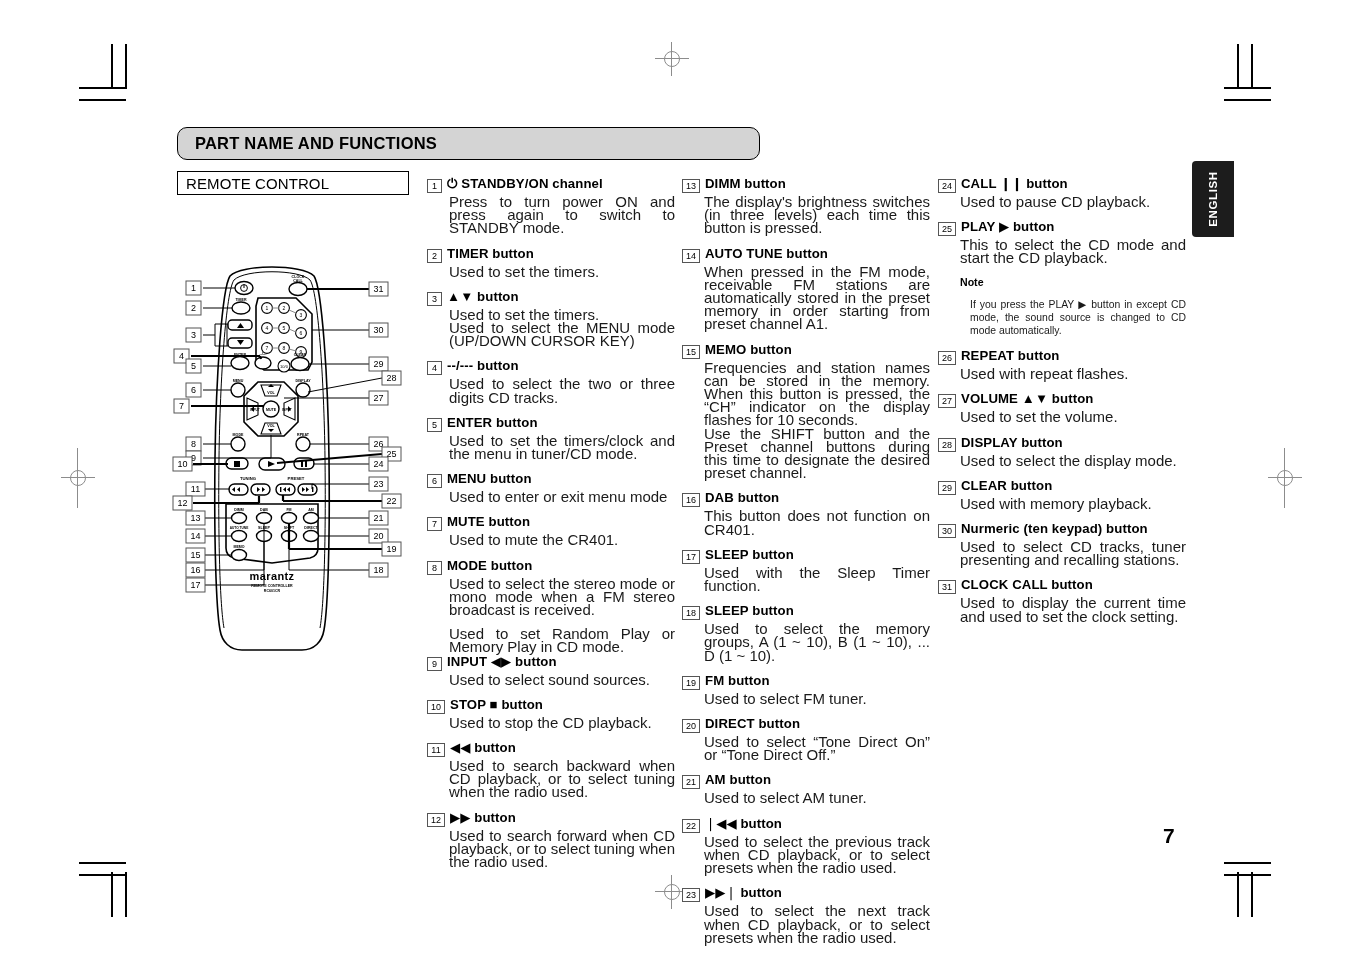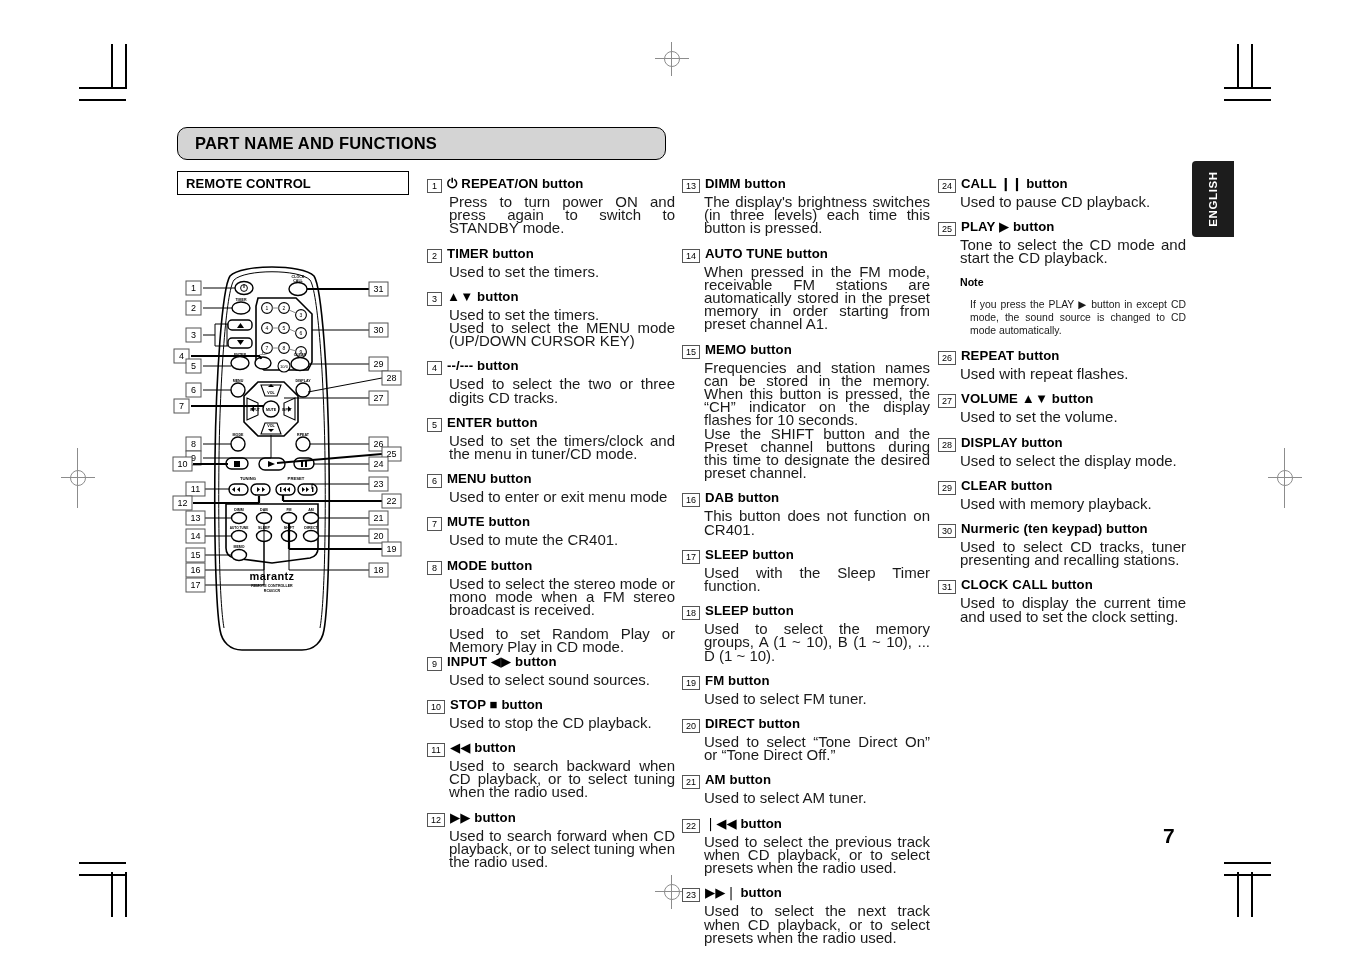--- a/index.html
+++ b/index.html
@@ -12,31 +12,31 @@
   .regmark .h{position:absolute;left:0;top:16px;width:34px;height:1px;background:#8c8c8c;}
   .regmark .v{position:absolute;top:0;left:16px;width:1px;height:34px;background:#8c8c8c;}
   .regmark .c{position:absolute;left:9px;top:9px;width:14px;height:14px;border:1px solid #8c8c8c;border-radius:50%;}
   .regmark.tall{width:34px;height:60px;}
   .regmark.tall .h{top:29px;}
   .regmark.tall .v{height:60px;}
   .regmark.tall .c{top:22px;}
 
   
   #section-banner{
-    position:absolute;left:177px;top:127px;width:489px;height:33px;
+    position:absolute;left:177px;top:127px;width:583px;height:33px;
     background:#d4d4d4;border:1px solid #000;border-radius:10px;
     display:flex;align-items:center;box-sizing:border-box;
   }
   #section-banner .t{font-size:16.5px;font-weight:bold;letter-spacing:.2px;padding-left:17px;}
 
   #subsection-box{
     position:absolute;left:177px;top:171px;width:232px;height:24px;
     border:1px solid #000;display:flex;align-items:center;box-sizing:border-box;
   }
-  #subsection-box .t{font-size:13px;font-weight:bold;padding-left:8px;letter-spacing:.1px;text-align:center;}
+  #subsection-box .t{font-size:15px;font-weight:normal;padding-left:8px;letter-spacing:.1px;text-align:center;}
 
   
   #lang-tab{
     position:absolute;left:1192px;top:161px;width:42px;height:76px;
     background:#1c1c1c;border-radius:4px 0 0 4px;
   }
   #lang-tab span{
     position:absolute;left:50%;top:50%;
     transform:translate(-50%,-50%) rotate(-90deg);
     color:#fff;font-size:11.5px;font-weight:bold;letter-spacing:.6px;white-space:nowrap;
@@ -439,21 +439,21 @@
   <line class="lead" x1="117" y1="312" x2="117" y2="283"></line>
   <rect class="cbox" x="197" y="305" width="19" height="14"></rect>
       <text class="cnum" x="206.5" y="315">18</text>
 </svg>
 </div>
 
 <div class="col" id="col-1">
     <div class="entry">
       <div class="head">
         <span class="num">1</span>
-        <span class="title"><span class="glyph">⏻ </span><span>REPEAT/ON button</span></span>
+        <span class="title"><span class="glyph">⏻ </span><span>STANDBY/ON channel</span></span>
       </div>
       <p class="desc">Press to turn power ON and press again to switch to STANDBY mode.</p>
     </div>
     <div class="entry">
       <div class="head">
         <span class="num">2</span>
         <span class="title"><span>TIMER button</span></span>
       </div>
       <p class="desc">Used to set the timers.</p>
     </div>
@@ -616,21 +616,21 @@
         <span class="num wide">24</span>
         <span class="title"><span class="glyph">CALL ❙❙ </span><span>button</span></span>
       </div>
       <p class="desc">Used to pause CD playback.</p>
     </div>
     <div class="entry">
       <div class="head">
         <span class="num wide">25</span>
         <span class="title"><span class="glyph">PLAY ▶ </span><span>button</span></span>
       </div>
-      <p class="desc">Tone to select the CD mode and start the CD playback.</p>
+      <p class="desc">This to select the CD mode and start the CD playback.</p>
       <div class="note-wrap">
         <div class="note-title">Note</div>
         <div class="note-body">If you press the PLAY ▶ button in except CD mode, the sound source is changed to CD mode automatically.</div>
       </div>
     </div>
     <div class="entry">
       <div class="head">
         <span class="num wide">26</span>
         <span class="title"><span>REPEAT button</span></span>
       </div>

